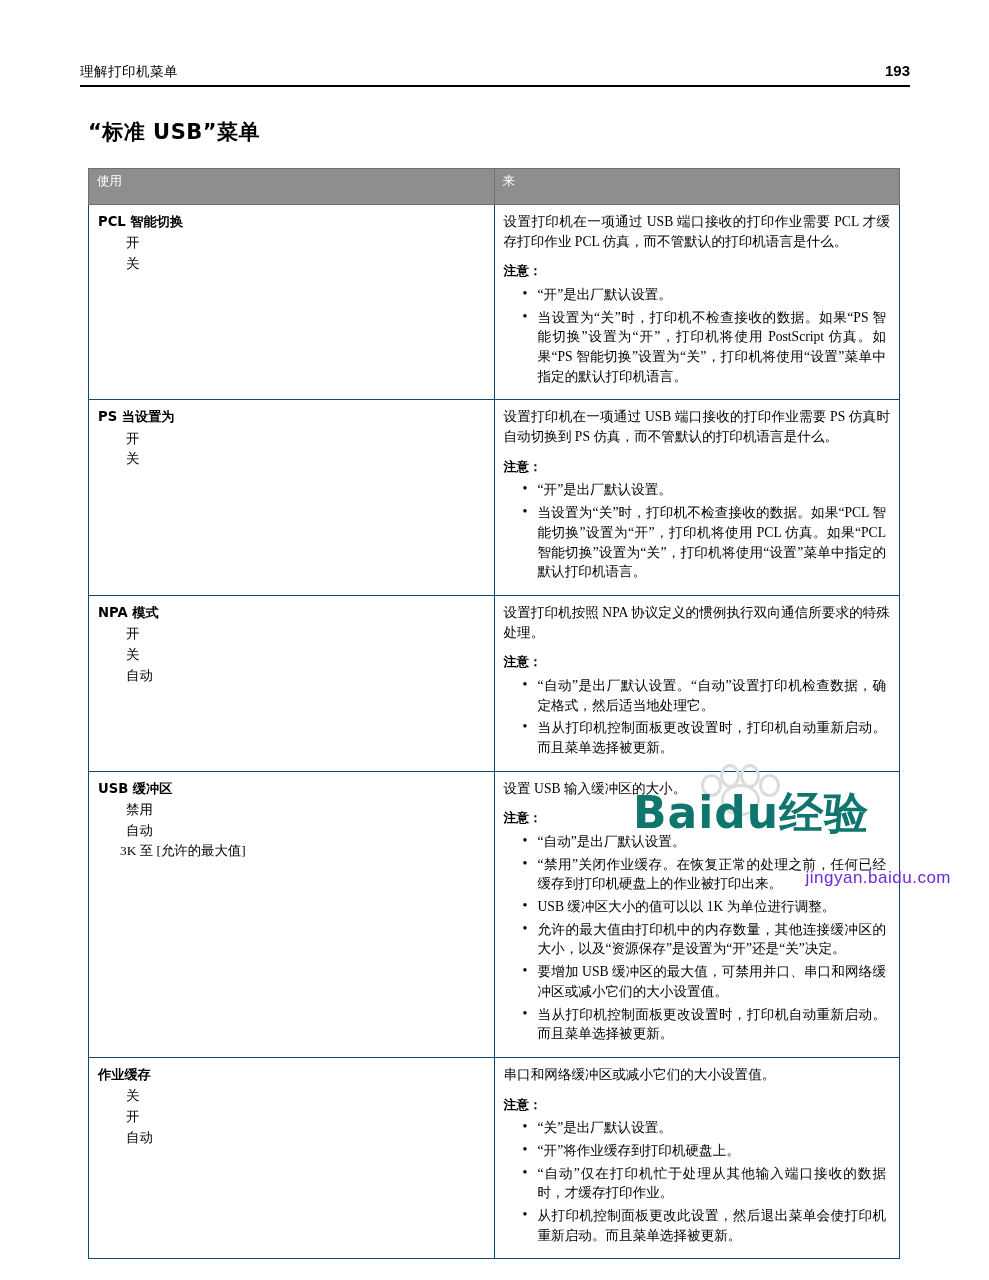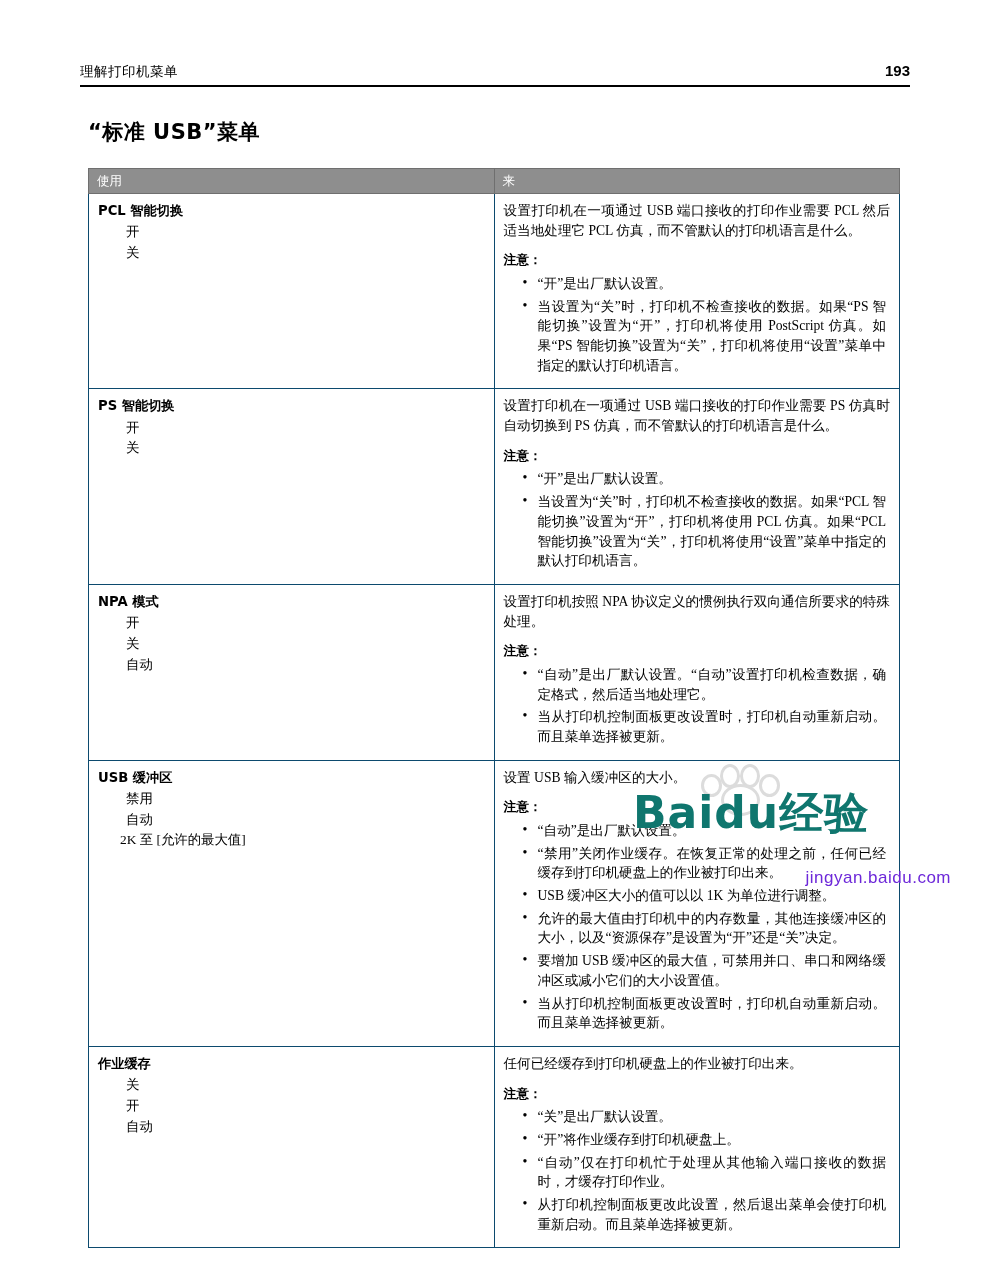--- a/index.html
+++ b/index.html
@@ -76,21 +76,21 @@
     width: 812px;
     table-layout: fixed;
   }
   table.menu th {
     background: #8e8e8e;
     color: #ffffff;
     font-family: "DejaVu Sans", sans-serif;
     font-weight: normal;
     font-size: 12.5px;
     text-align: left;
-    padding: 4px 8px 5px 8px;
+    padding: 4px 8px 16px 8px;
     border: 1px solid #6f6f6f;
     line-height: 1.2;
   }
   table.menu td {
     border: 1px solid #0c4a6e;
     vertical-align: top;
     padding: 7px 9px 9px 9px;
     font-size: 13.6px;
     line-height: 1.45;
   }
@@ -214,32 +214,32 @@
       </thead>
       <tbody>
 
         <tr>
           <td class="c1">
             <div class="opt-name">PCL 智能切换</div>
             <div class="opt-val">开</div>
             <div class="opt-val">关</div>
           </td>
           <td class="c2">
-            <p class="desc">设置打印机在一项通过 USB 端口接收的打印作业需要 PCL 然后适当地处理它 PCL 仿真，而不管默认的打印机语言是什么。</p>
+            <p class="desc">设置打印机在一项通过 USB 端口接收的打印作业需要 PCL 才缓存打印作业 PCL 仿真，而不管默认的打印机语言是什么。</p>
             <div class="notes-label">注意：</div>
             <ul class="notes">
               <li>“开”是出厂默认设置。</li>
               <li>当设置为“关”时，打印机不检查接收的数据。如果“PS 智能切换”设置为“开”，打印机将使用 PostScript 仿真。如果“PS 智能切换”设置为“关”，打印机将使用“设置”菜单中指定的默认打印机语言。</li>
             </ul>
           </td>
         </tr>
 
         <tr>
           <td class="c1">
-            <div class="opt-name">PS 智能切换</div>
+            <div class="opt-name">PS 当设置为</div>
             <div class="opt-val">开</div>
             <div class="opt-val">关</div>
           </td>
           <td class="c2">
             <p class="desc">设置打印机在一项通过 USB 端口接收的打印作业需要 PS 仿真时自动切换到 PS 仿真，而不管默认的打印机语言是什么。</p>
             <div class="notes-label">注意：</div>
             <ul class="notes">
               <li>“开”是出厂默认设置。</li>
               <li>当设置为“关”时，打印机不检查接收的数据。如果“PCL 智能切换”设置为“开”，打印机将使用 PCL 仿真。如果“PCL 智能切换”设置为“关”，打印机将使用“设置”菜单中指定的默认打印机语言。</li>
             </ul>
@@ -261,21 +261,21 @@
               <li>当从打印机控制面板更改设置时，打印机自动重新启动。而且菜单选择被更新。</li>
             </ul>
           </td>
         </tr>
 
         <tr>
           <td class="c1">
             <div class="opt-name">USB 缓冲区</div>
             <div class="opt-val">禁用</div>
             <div class="opt-val">自动</div>
-            <div class="opt-val narrow">2K 至 [允许的最大值]</div>
+            <div class="opt-val narrow">3K 至 [允许的最大值]</div>
           </td>
           <td class="c2">
             <p class="desc">设置 USB 输入缓冲区的大小。</p>
             <div class="notes-label">注意：</div>
             <ul class="notes">
               <li>“自动”是出厂默认设置。</li>
               <li>“禁用”关闭作业缓存。在恢复正常的处理之前，任何已经缓存到打印机硬盘上的作业被打印出来。</li>
               <li>USB 缓冲区大小的值可以以 1K 为单位进行调整。</li>
               <li>允许的最大值由打印机中的内存数量，其他连接缓冲区的大小，以及“资源保存”是设置为“开”还是“关”决定。</li>
               <li>要增加 USB 缓冲区的最大值，可禁用并口、串口和网络缓冲区或减小它们的大小设置值。</li>
@@ -285,21 +285,21 @@
         </tr>
 
         <tr>
           <td class="c1">
             <div class="opt-name">作业缓存</div>
             <div class="opt-val">关</div>
             <div class="opt-val">开</div>
             <div class="opt-val">自动</div>
           </td>
           <td class="c2">
-            <p class="desc">任何已经缓存到打印机硬盘上的作业被打印出来。</p>
+            <p class="desc">串口和网络缓冲区或减小它们的大小设置值。</p>
             <div class="notes-label">注意：</div>
             <ul class="notes">
               <li>“关”是出厂默认设置。</li>
               <li>“开”将作业缓存到打印机硬盘上。</li>
               <li>“自动”仅在打印机忙于处理从其他输入端口接收的数据时，才缓存打印作业。</li>
               <li>从打印机控制面板更改此设置，然后退出菜单会使打印机重新启动。而且菜单选择被更新。</li>
             </ul>
           </td>
         </tr>
 

